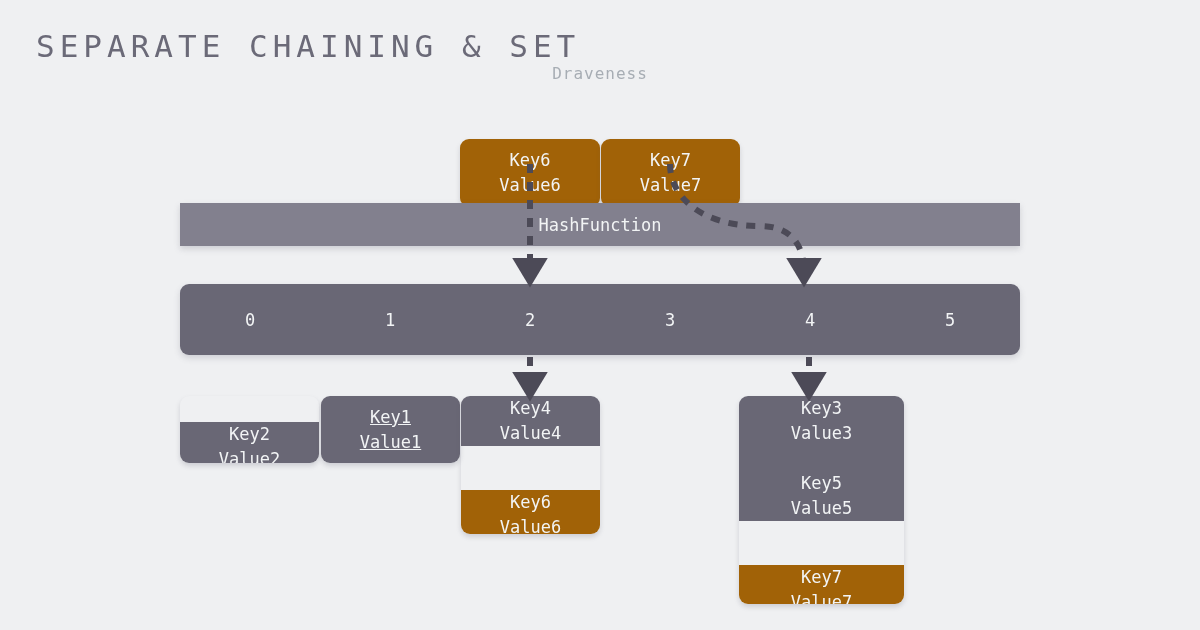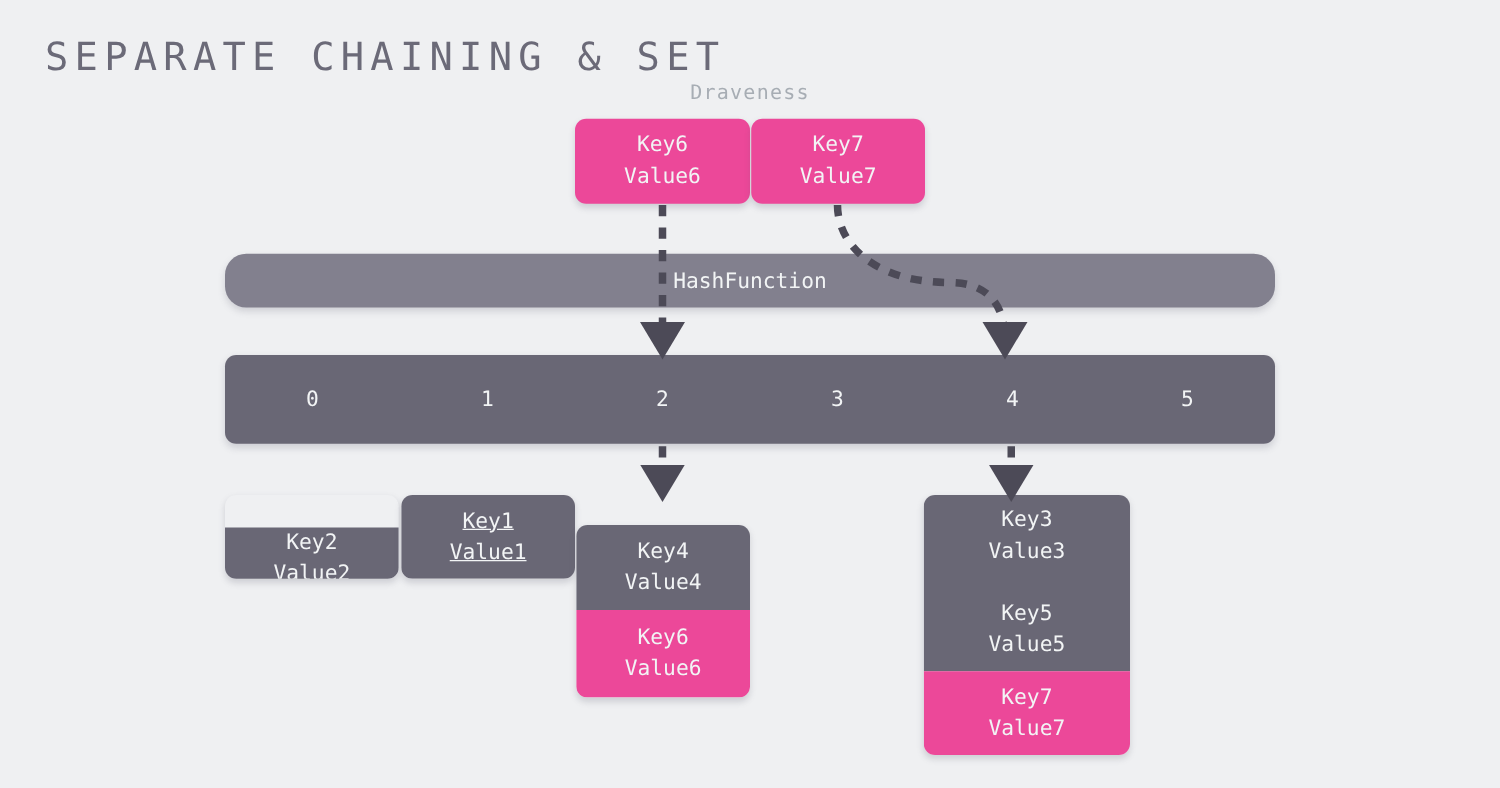--- a/index.html
+++ b/index.html
@@ -53,28 +53,28 @@
     display: flex;
     flex-direction: column;
     align-items: center;
     justify-content: center;
     color: #f2f4f5;
     font-size: 17px;
     line-height: 25px;
     text-align: center;
     white-space: pre-line;
   }
-  .teal { background: #ec4899; }
+  .teal { background: #a16207; margin-top: 44px; }
   .gray { background: #696775; }
   .barlight { background: #82808e; }
 
   .bar {
     position: absolute;
     box-sizing: border-box;
-    border-radius: 17px;
+    border-radius: 0;
     box-shadow: 0 3px 6px rgba(90,90,110,0.22);
     display: flex;
     align-items: center;
     justify-content: center;
     color: #f2f4f5;
     font-size: 17px;
   }
 
   
   #hash-bar {
@@ -166,21 +166,21 @@
   <div class="chain" style="left:180px; top:396px; width:139px; height:67px;">
     <div class="node gray" style="height:67px;margin-top:26px;">Key2
 Value2</div>
   </div>
 
   <div class="chain" style="left:321px; top:396px; width:139px; height:67px;">
     <div class="node gray" style="height:67px;text-decoration:underline;">Key1
 Value1</div>
   </div>
 
-  <div class="chain" style="left:461px; top:420px; width:139px; height:138px;">
+  <div class="chain" style="left:461px; top:396px; width:139px; height:138px;">
     <div class="node gray" style="height:68px;">Key4
 Value4</div>
     <div class="node teal" style="height:70px;">Key6
 Value6</div>
   </div>
 
   <div class="chain" style="left:739px; top:396px; width:165px; height:208px;">
     <div class="node gray" style="height:141px;">Key3
 Value3
 

